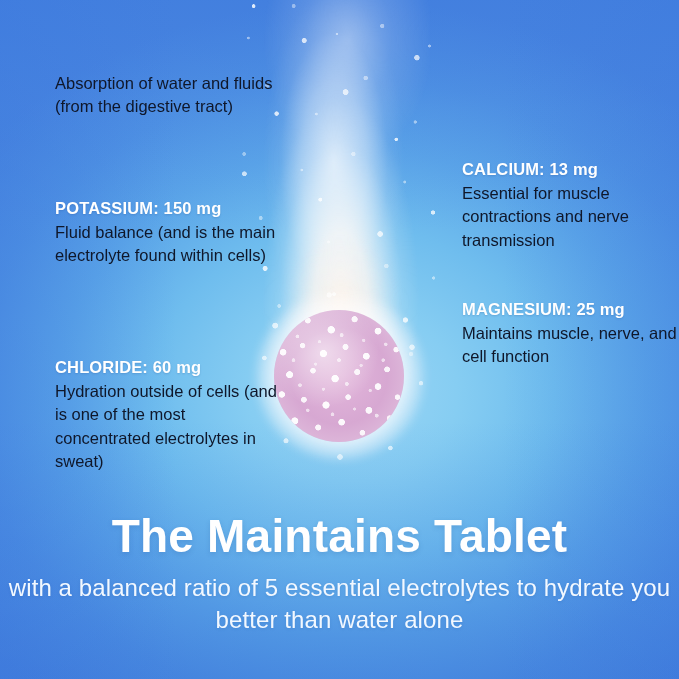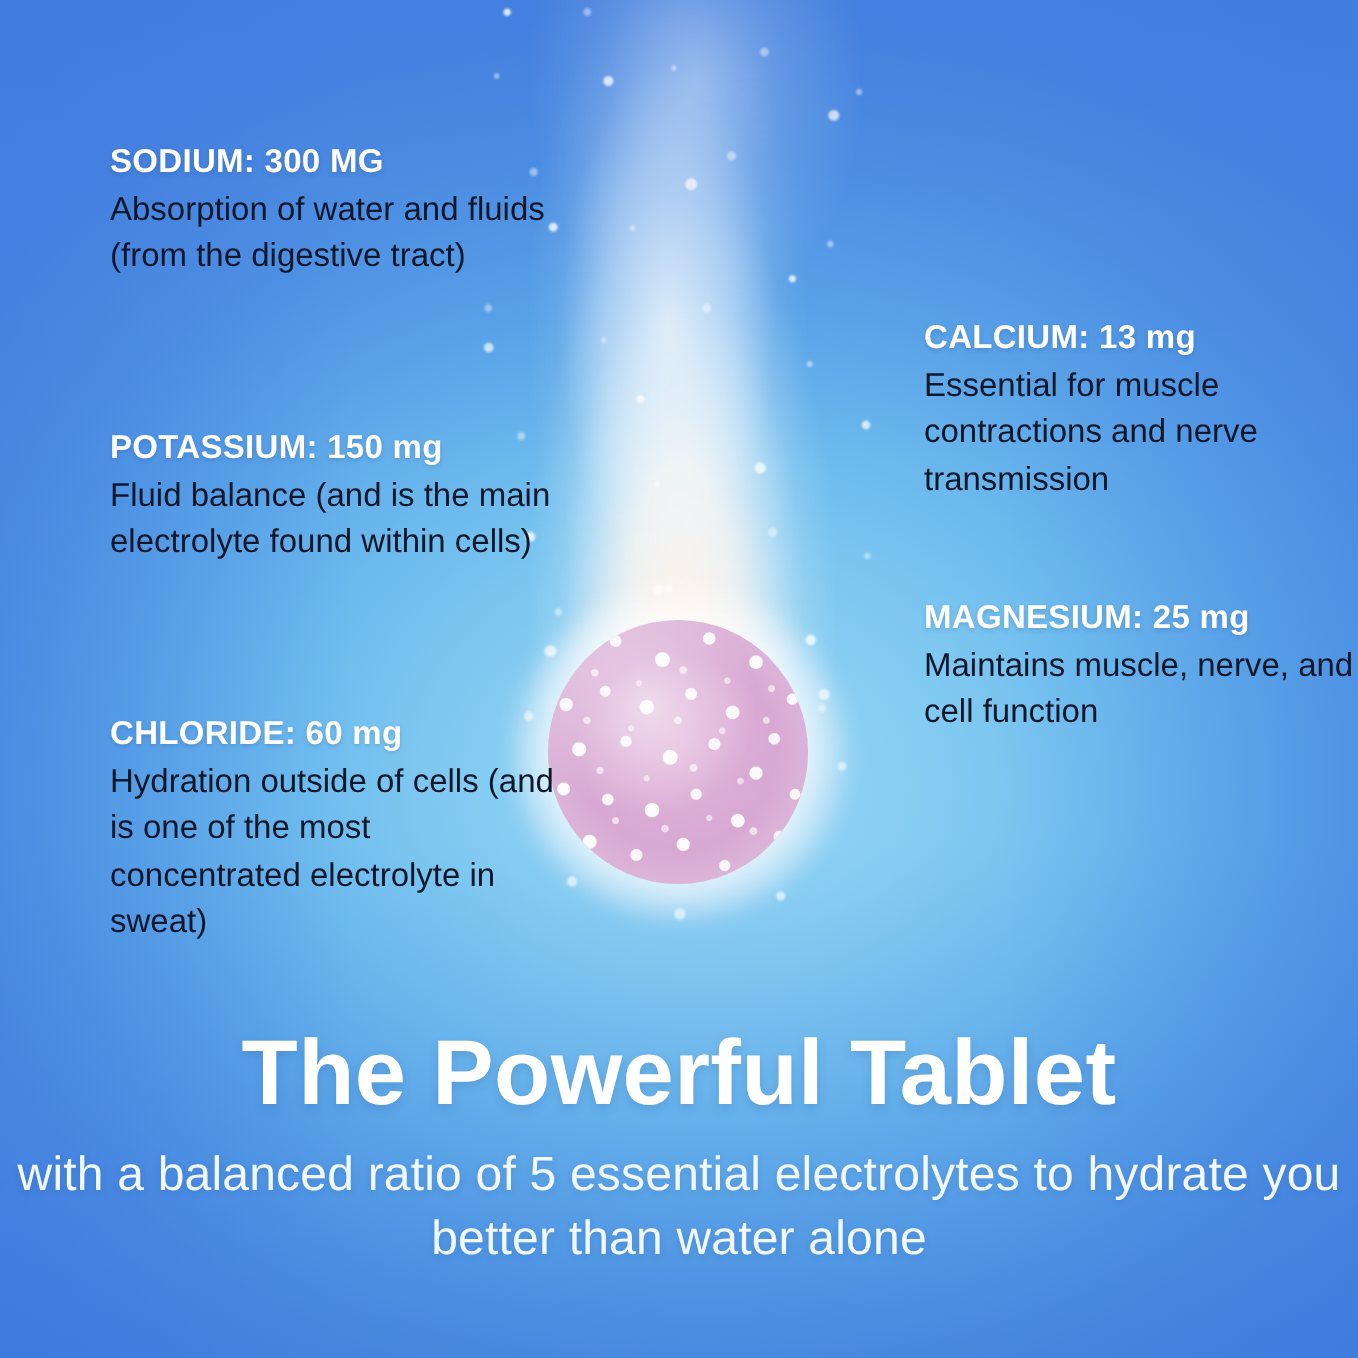--- a/index.html
+++ b/index.html
@@ -312,48 +312,47 @@
 
   <div class="tablet-halo"></div>
   <div class="tablet"></div>
   <div class="tablet-foam"></div>
   <div class="tablet-foam2"></div>
   <div class="tablet-escape"></div>
 
   <div class="col col-left">
 
     <div class="fact" style="top:72px;">
-      <div class="fact-title">SODIUM: 300 MG</div>
       <div class="fact-desc">Absorption of water and fluids (from the digestive tract)</div>
     </div>
 
-    <div class="fact" style="top:215px;">
+    <div class="fact" style="top:199px;">
       <div class="fact-title">POTASSIUM: 150 mg</div>
       <div class="fact-desc">Fluid balance (and is the main electrolyte found within cells)</div>
     </div>
 
     <div class="fact" style="top:358px;">
       <div class="fact-title">CHLORIDE: 60 mg</div>
-      <div class="fact-desc">Hydration outside of cells (and is one of the most concentrated electrolyte in sweat)</div>
+      <div class="fact-desc">Hydration outside of cells (and is one of the most concentrated electrolytes in sweat)</div>
     </div>
 
   </div>
 
   <div class="col col-right">
 
     <div class="fact" style="top:160px;">
       <div class="fact-title">CALCIUM: 13 mg</div>
       <div class="fact-desc">Essential for muscle contractions and nerve transmission</div>
     </div>
 
     <div class="fact" style="top:300px;">
       <div class="fact-title">MAGNESIUM: 25 mg</div>
       <div class="fact-desc">Maintains muscle, nerve, and cell function</div>
     </div>
 
   </div>
 
   <div class="headline-block">
-    <div class="headline">The Powerful Tablet</div>
+    <div class="headline">The Maintains Tablet</div>
     <div class="subhead">with a balanced ratio of 5 essential electrolytes to hydrate you better than water alone</div>
   </div>
 
 </div>
 
 </body></html>

